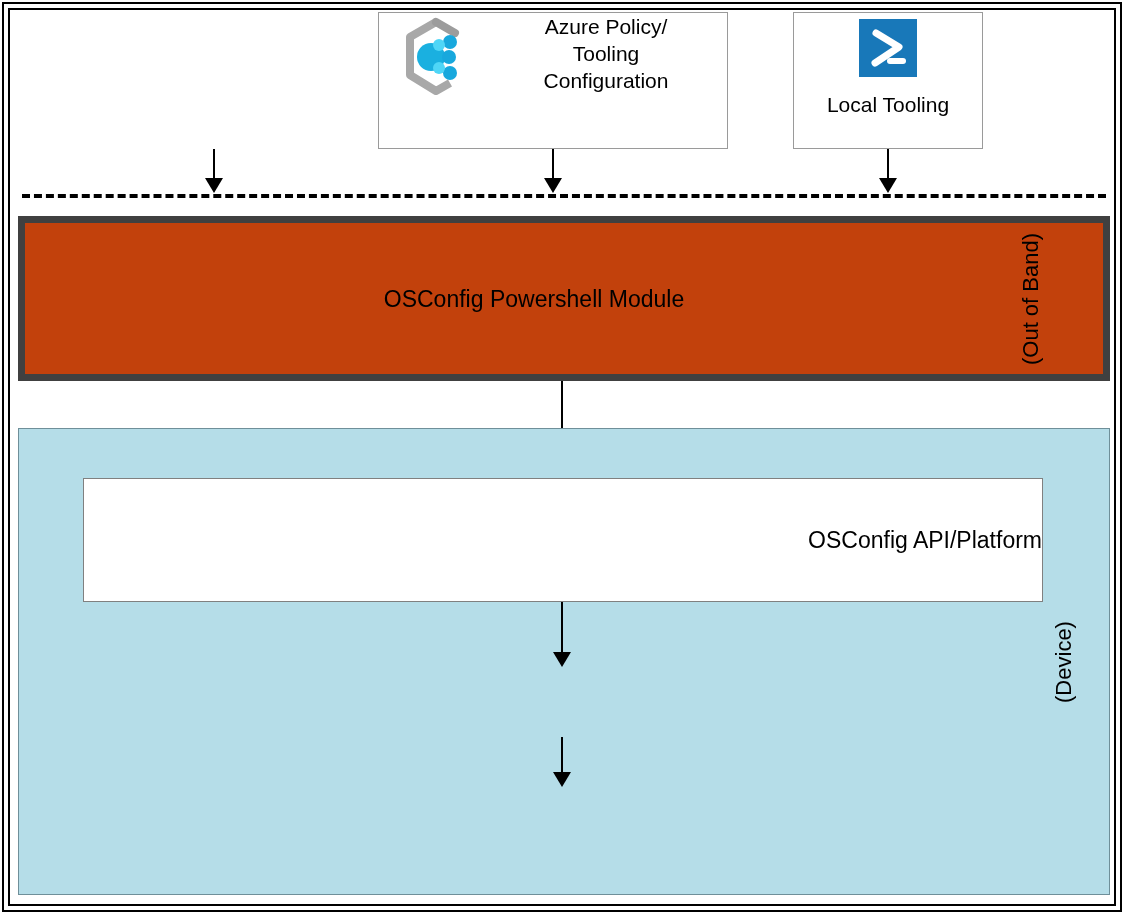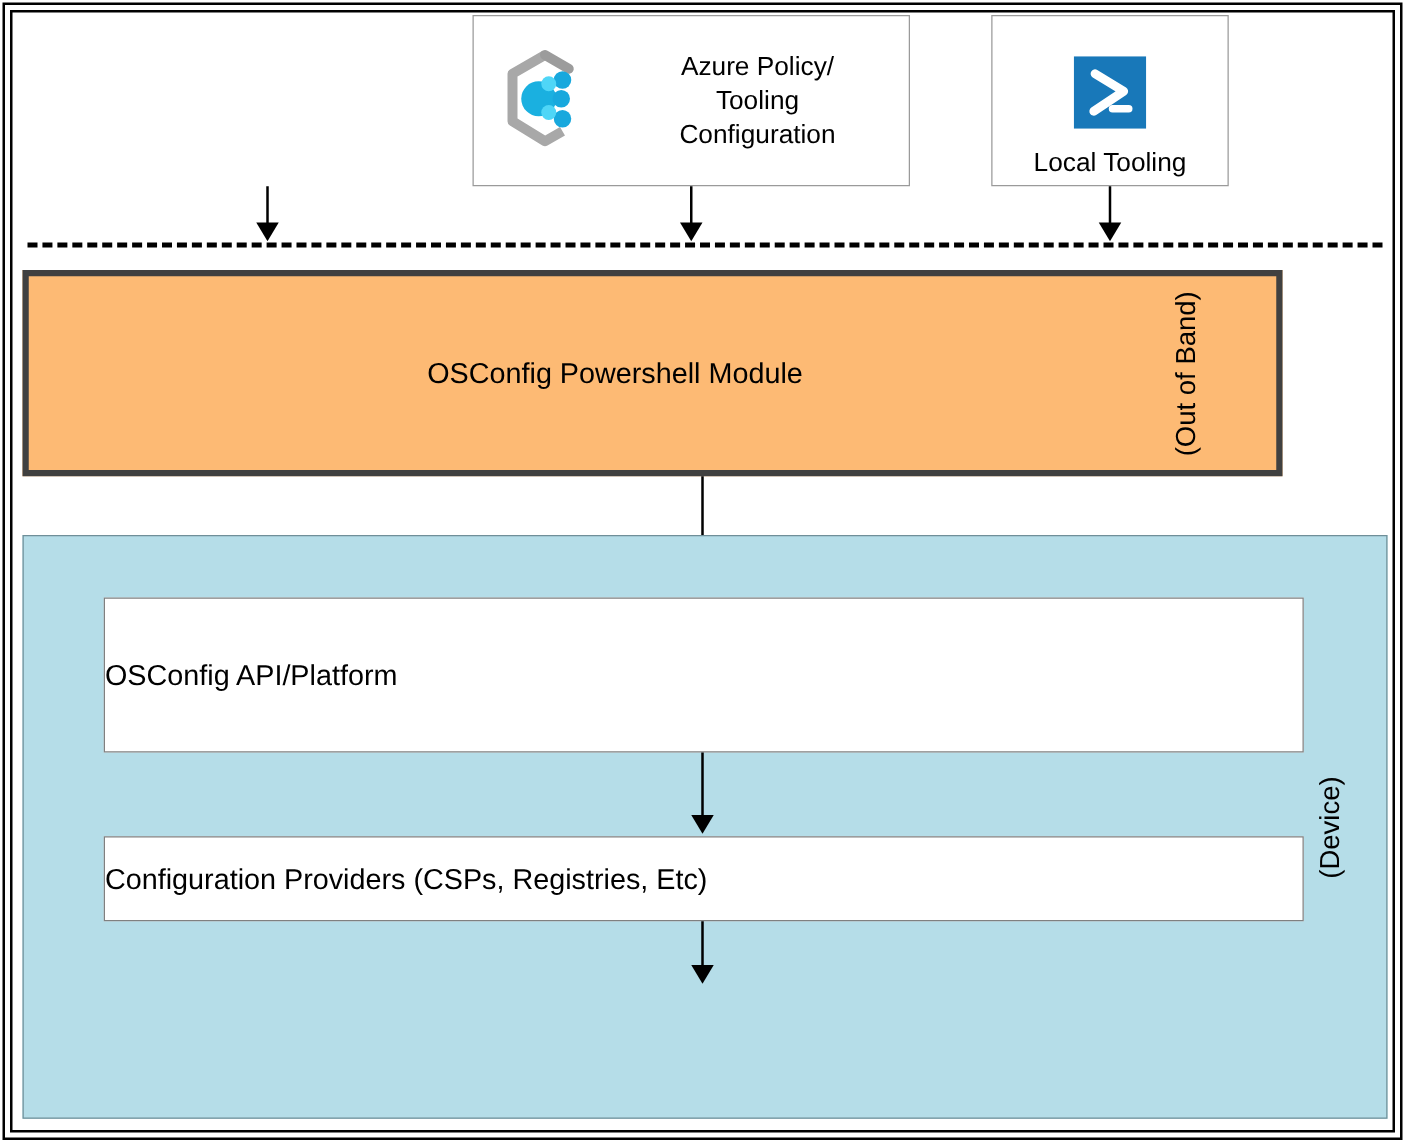--- a/index.html
+++ b/index.html
@@ -47,26 +47,26 @@
     font-size:21px;
     line-height:27px;
     color:#000000;
   }
 
   #box-wac{ left:118px; top:12px; width:192px; height:137px; padding-top:10px; }
   #box-wac .src-label{ margin-top:4px; }
 
   #box-azure{ left:378px; top:12px; width:350px; height:137px; }
   #box-azure .azure-row{
-    display:flex; align-items:center; justify-content:flex-start;
+    display:flex; justify-content:flex-start;
     width:100%; height:100%; padding-left:14px; box-sizing:border-box;
   }
   #box-azure .src-label{ flex:1; }
 
-  #box-local{ left:793px; top:12px; width:190px; height:137px; padding-top:32px; }
+  #box-local{ left:793px; top:12px; width:190px; height:137px; padding-top:6px; }
   #box-local .src-label{ margin-top:14px; }
 
   
   .icon-wac{ position:relative; width:78px; height:64px; }
   .icon-azure{ width:92px; height:92px; flex:0 0 92px; }
   .icon-ps{ width:58px; height:58px; }
 
   
   .arrow-line{
     position:absolute;
@@ -86,23 +86,23 @@
     position:absolute;
     left:22px; top:194px;
     width:1084px; height:0;
     border-top:4px dashed #000000;
   }
 
   
   .green-band{
     position:absolute;
     left:18px; top:216px;
-    width:1008px; height:165px;
-    background:#fdba74;
-    border:5px solid #404040;
+    width:1092px; height:165px;
+    background:#c2410c;
+    border:7px solid #404040;
     box-sizing:border-box;
   }
   .green-title{
     position:absolute;
     left:0; right:60px; top:50%;
     transform:translateY(-50%);
     text-align:center;
     font-size:23px;
     color:#000000;
   }
@@ -129,21 +129,21 @@
   .blue-band .band-side-label{ right:4px; }
 
   
   .inner-box{
     position:absolute;
     box-sizing:border-box;
     background:#ffffff;
     border:1px solid #808080;
     display:flex;
     align-items:center;
-    justify-content:flex-start;
+    justify-content:flex-end;
     text-align:center;
     font-size:23px;
     color:#000000;
   }
   #inner-api{ left:83px; top:478px; width:960px; height:124px; }
   #inner-providers{ left:83px; top:669px; width:960px; height:68px; }
   #inner-security{ left:83px; top:789px; width:960px; height:68px; }
 </style>
 </head>
 <body>
@@ -207,21 +207,18 @@
     <div class="band-side-label">(Device)</div>
   </div>
 
   <div class="inner-box" id="inner-api">
     <span>OSConfig API/Platform</span>
   </div>
 
   <div class="arrow-line" style="left:561px; top:602px; height:52px;"></div>
   <div class="arrow-head" style="left:553px; top:652px;"></div>
 
-  <div class="inner-box" id="inner-providers">
-    <span>Configuration Providers (CSPs, Registries, Etc)</span>
-  </div>
 
   <div class="arrow-line" style="left:561px; top:737px; height:38px;"></div>
   <div class="arrow-head" style="left:553px; top:772px;"></div>
 
 
 </div>
 
 </body></html>

